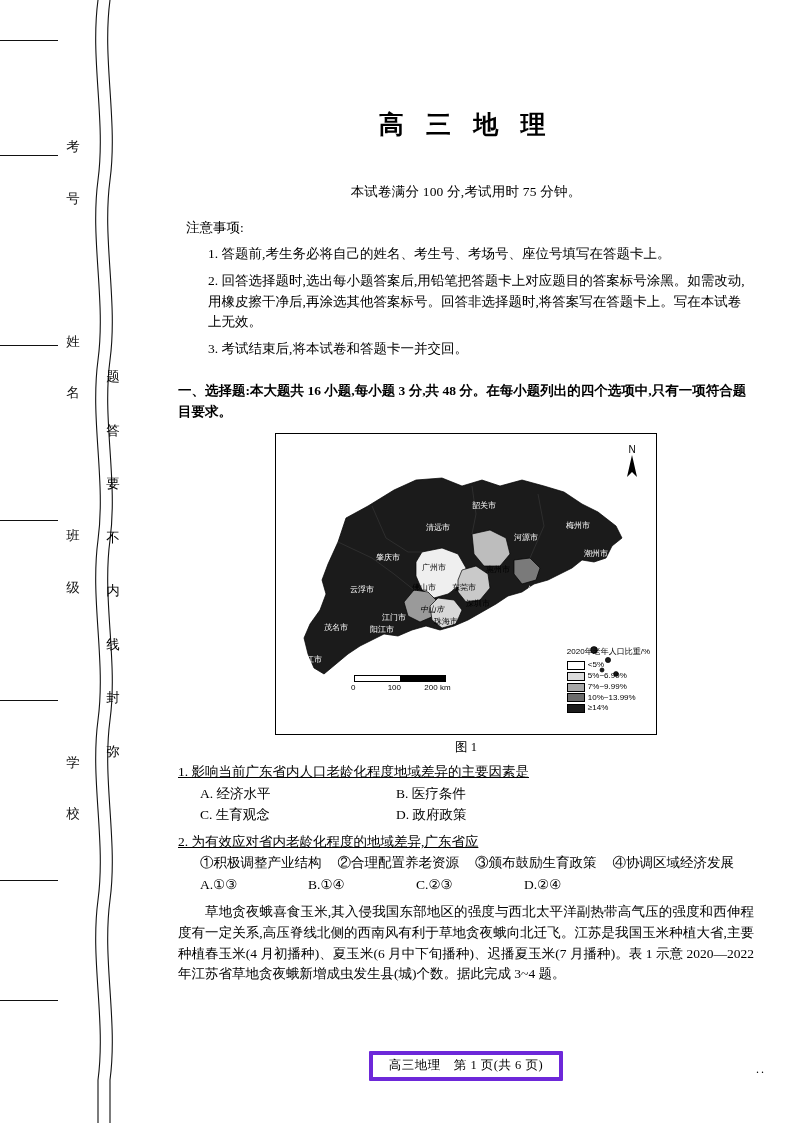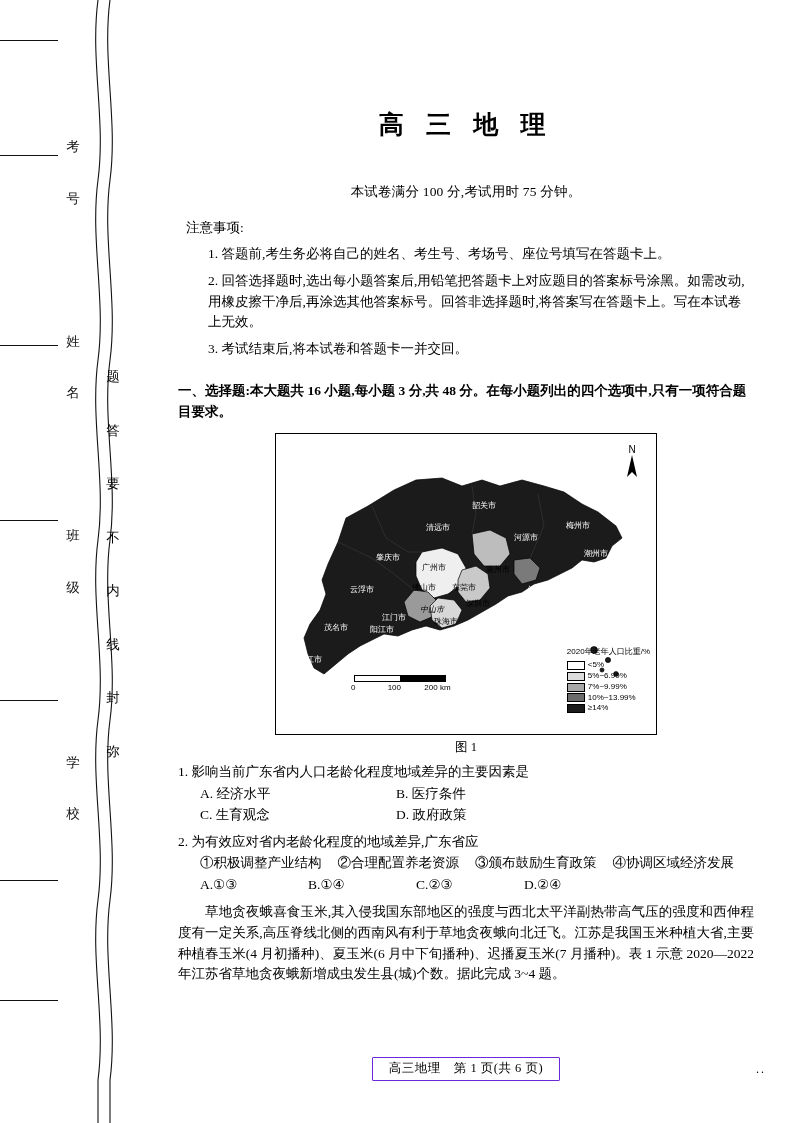--- a/index.html
+++ b/index.html
@@ -121,20 +121,21 @@
     font-size: 13.5px;
     line-height: 1.55;
     margin-top: 6px;
     text-indent: 27px;
     text-align: justify;
   }
   .q {
     font-size: 13.5px;
     line-height: 1.6;
     margin-top: 5px;
+    text-decoration: underline;
   }
   .opts {
     font-size: 13.5px;
     line-height: 1.6;
     margin-left: 22px;
     display: flex;
   }
   .opts span.a { width: 196px; display: inline-block; }
   .opts4 {
     font-size: 13.5px;
@@ -232,21 +233,21 @@
   .footer {
     position: absolute;
     left: 178px;
     bottom: 42px;
     width: 576px;
     text-align: center;
     font-size: 12.5px;
   }
   .footer .fbox {
     display: inline-block;
-    border: 1px solid #6d28d9;
+    border: 4px solid #6d28d9;
     padding: 2px 16px 3px 16px;
     border-radius: 1px;
     letter-spacing: .5px;
   }
   .footer-dots {
     position: absolute;
     right: 28px;
     bottom: 46px;
     font-size: 12px;
     letter-spacing: 2px;

